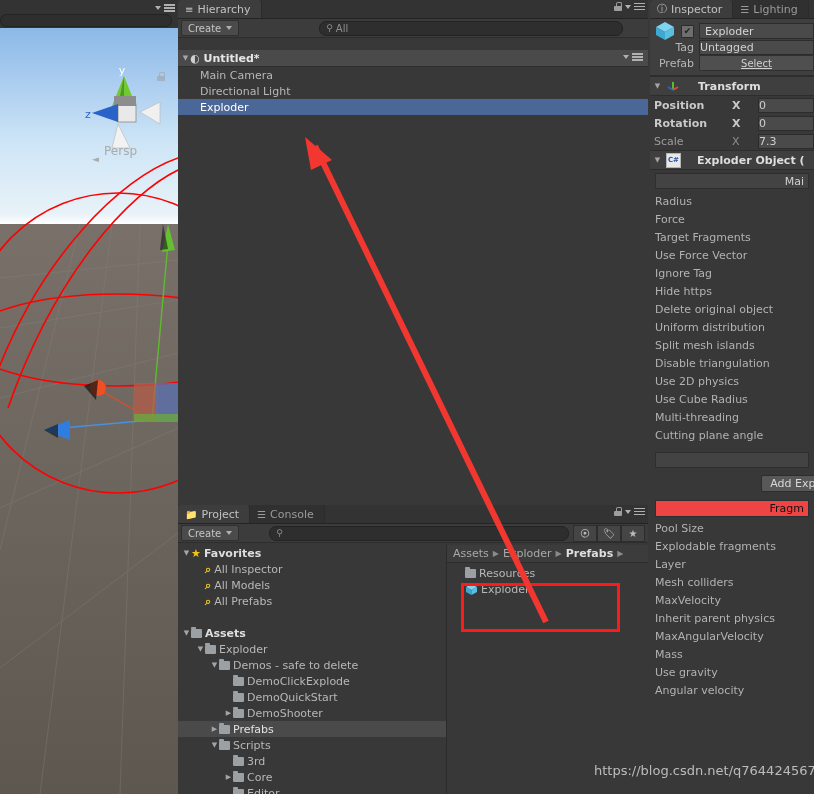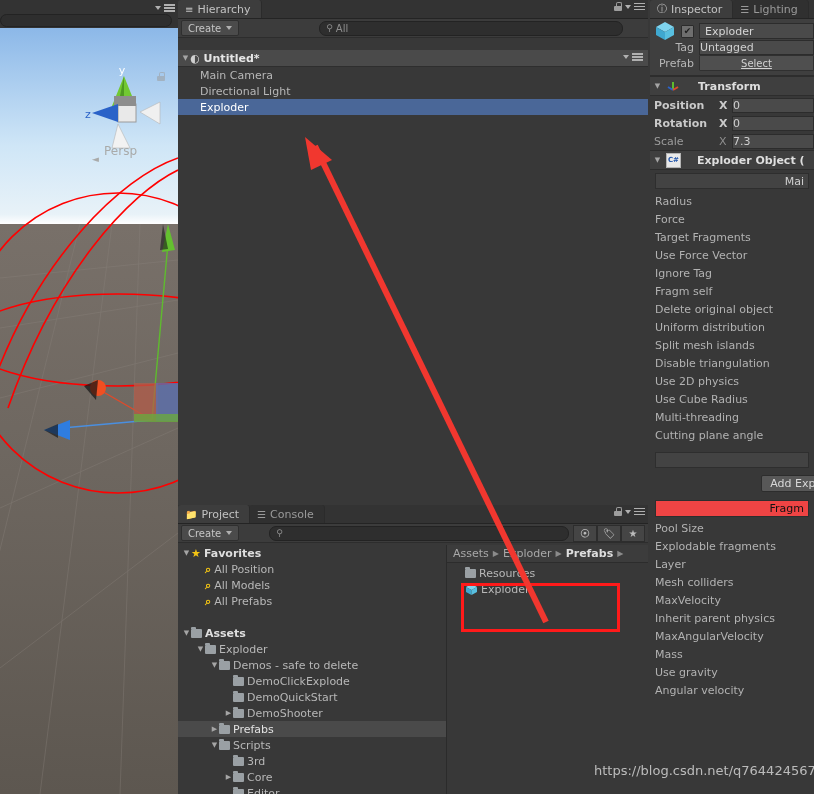--- a/index.html
+++ b/index.html
@@ -120,21 +120,21 @@
   .btnfield {
     flex:1; height:14px; background:#4f4f4f; border:1px solid #303030;
     color:#d0d0d0; display:flex; align-items:center; justify-content:center;
     font-size:10px; border-radius:1px;text-decoration:underline;
   }
   .comp-header {
     height:18px; display:flex; align-items:center; gap:4px; padding-left:3px;
     background:#3f3f3f; border-top:1px solid #2d2d2d; border-bottom:1px solid #2d2d2d;
     font-weight:bold; color:#dedede; font-size:11px;
   }
-  .xyz-row { display:flex; align-items:center; height:18px; padding-left:4px; gap:3px;}
+  .xyz-row { display:flex; align-items:center; height:18px; padding-left:4px; gap:16px;}
   .xyz-row .pname { width:62px; font-weight:bold; color:#c9c9c9; font-size:11px;}
   .xyz-row .pname.dim { font-weight:normal; color:#9c9c9c; }
   .axis { color:#c9c9c9; font-weight:bold; font-size:11px; width:10px; }
   .axis.dim { color:#8f8f8f; font-weight:normal; }
   .prop-row { height:18px; display:flex; align-items:center; padding-left:5px; color:#b2b2b2; font-size:11px; }
   .objfield {
     margin:3px 5px; height:14px; background:#434343; border:1px solid #2e2e2e;
     display:flex; align-items:center; justify-content:flex-end; padding-right:4px;
     color:#cfcfcf; font-size:11px;
   }
@@ -334,21 +334,21 @@
       <div id="proj-left">
         <div id="proj-tree-items">
             <div class="row" style="padding-left: 4px; font-weight: bold; color: rgb(222, 222, 222);">
               <span class="tri">▼</span>
               <span class="star">★</span>
               <span>Favorites</span>
             </div>
             <div class="row" style="padding-left: 18px;">
               <span class="tri"></span>
               <span class="magnifier">⌕</span>
-              <span>All Position</span>
+              <span>All Inspector</span>
             </div>
             <div class="row" style="padding-left: 18px;">
               <span class="tri"></span>
               <span class="magnifier">⌕</span>
               <span>All Models</span>
             </div>
             <div class="row" style="padding-left: 18px;">
               <span class="tri"></span>
               <span class="magnifier">⌕</span>
               <span>All Prefabs</span>
@@ -520,21 +520,21 @@
           <div class="prop-row">
             <span>Target Fragments</span>
           </div>
           <div class="prop-row">
             <span>Use Force Vector</span>
           </div>
           <div class="prop-row">
             <span>Ignore Tag</span>
           </div>
           <div class="prop-row">
-            <span>Fragm self</span>
+            <span>Hide https</span>
           </div>
           <div class="prop-row">
             <span>Delete original object</span>
           </div>
           <div class="prop-row">
             <span>Uniform distribution</span>
           </div>
           <div class="prop-row">
             <span>Split mesh islands</span>
           </div>

